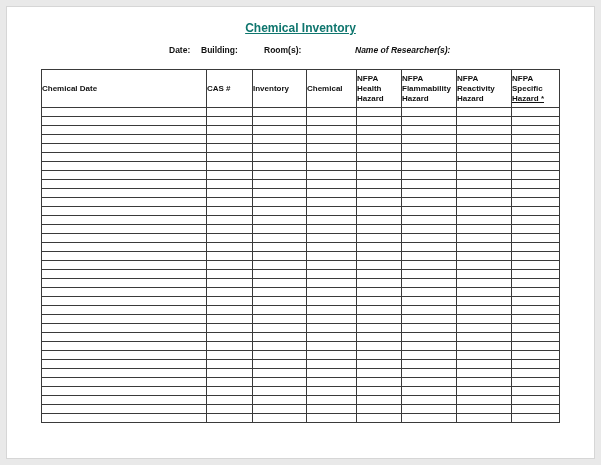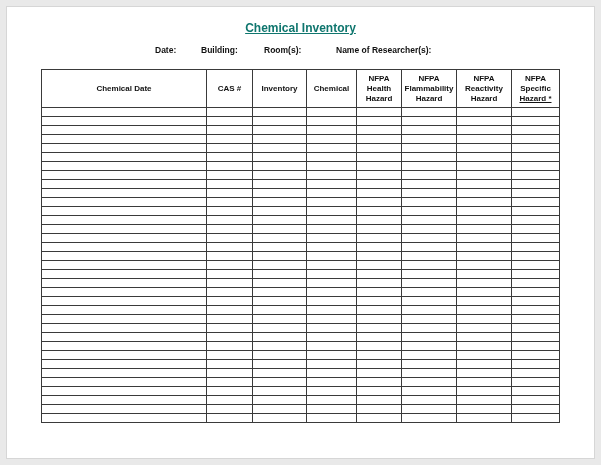--- a/index.html
+++ b/index.html
@@ -29,24 +29,24 @@
   .info-row {
     position: absolute;
     top: 38px; left: 0;
     width: 100%;
     height: 14px;
     font-size: 8.5px;
     font-weight: bold;
     color: #111;
   }
   .info-label { position: absolute; top: 0; white-space: nowrap; }
-  .info-date        { left: 132px; padding-left: 16px; }
+  .info-date        { left: 146px; padding-left: 16px; }
   .info-building    { left: 194px; }
   .info-rooms       { left: 257px; text-align: right; }
-  .info-researchers { left: 329px; }
+  .info-researchers { left: 348px; font-style: italic; }
 
   table.inventory {
     position: absolute;
     left: 34px; top: 62px;
     width: 518px;
     border-collapse: collapse;
     table-layout: fixed;
   }
   table.inventory col:nth-child(1) { width: 165px; }
   table.inventory col:nth-child(2) { width: 46px; }
@@ -57,21 +57,21 @@
   table.inventory col:nth-child(7) { width: 55px; }
   table.inventory col:nth-child(8) { width: 48px; }
   table.inventory th, table.inventory td {
     border: 1px solid #3a3a3a;
     padding: 0;
   }
   table.inventory th {
     height: 38px;
     font-size: 8px;
     font-weight: bold;
-    text-align: center;
+    text-align: left;
     vertical-align: middle;
     color: #111;
     background: #ffffff;
   }
   table.inventory th .hline {
     display: block;
     line-height: 10px;
     white-space: nowrap;
   }
   table.inventory th .hline.underline { text-decoration: underline; }

